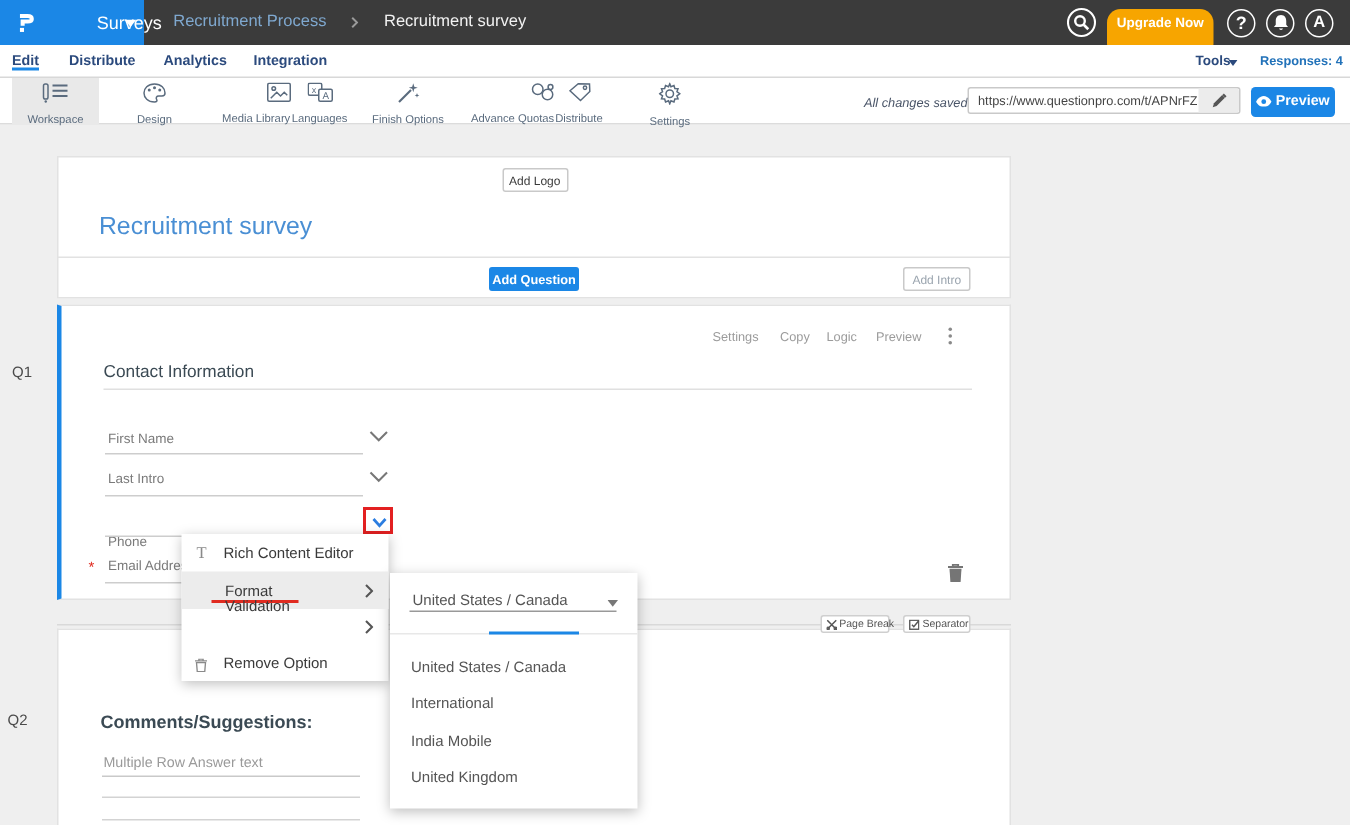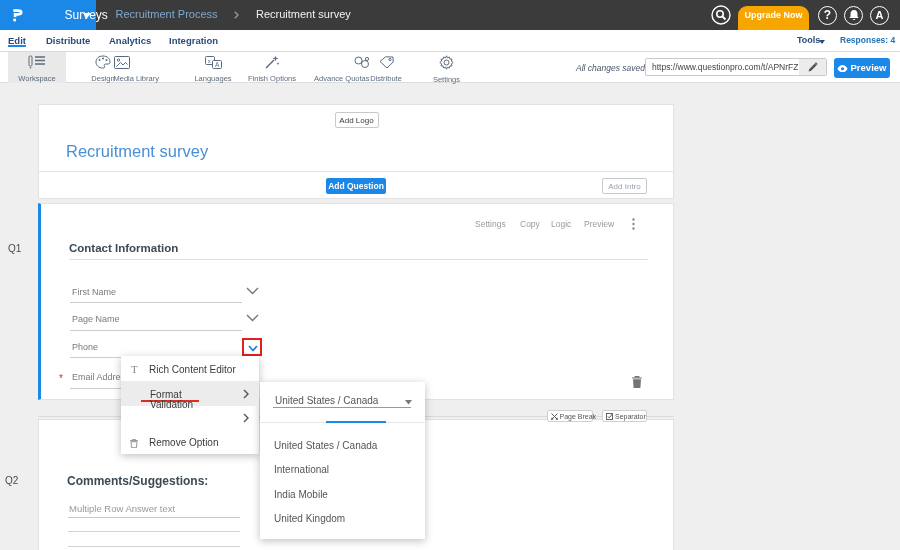--- a/index.html
+++ b/index.html
@@ -61,21 +61,21 @@
         <rect x="1" y="1" width="3" height="10" rx="1.2" stroke="#5a6b7e" fill="none"></rect>
         <circle cx="2.5" cy="12.7" r="0.8" fill="#5a6b7e"></circle>
         <path d="M7 2 L17 2 M7 5.5 L17 5.5 M7 9 L17 9" stroke="#5a6b7e" stroke-width="1.3" fill="none"></path>
       </svg></div><div style="font-size:7.5px;color:#5a6b7e;margin-top:1px;white-space:nowrap;">Workspace</div></div>
 <div class="abs" style="left:63px;top:55px;width:80px;text-align:center;"><div style="display:inline-block;"><svg width="16" height="14" viewBox="0 0 16 14">
         <path d="M8 1 C3.5 1 1 3.8 1 7 C1 10.2 3.5 13 8 13 C9.5 13 10 12.2 9.4 11.2 C8.8 10.2 9.3 9 10.8 9 L13 9 C14.3 9 15 8.2 15 7 C15 3.8 12.5 1 8 1 Z" stroke="#5a6b7e" fill="none"></path>
         <circle cx="4.5" cy="5" r="1" fill="#5a6b7e"></circle>
         <circle cx="8" cy="3.5" r="1" fill="#5a6b7e"></circle>
         <circle cx="11.5" cy="5" r="1" fill="#5a6b7e"></circle>
       </svg></div><div style="font-size:7.5px;color:#5a6b7e;margin-top:1px;white-space:nowrap;">Design</div></div>
-<div class="abs" style="left:113.5px;top:55px;width:80px;text-align:left;"><div style="display:inline-block;"><svg width="16" height="13" viewBox="0 0 16 13">
+<div class="abs" style="left:113.5px;top:55px;width:80px;text-align:right;"><div style="display:inline-block;"><svg width="16" height="13" viewBox="0 0 16 13">
         <rect x="0.5" y="0.5" width="15" height="12" rx="1" stroke="#5a6b7e" fill="none"></rect>
         <circle cx="4.5" cy="4" r="1.2" stroke="#5a6b7e" fill="none"></circle>
         <path d="M2.5 10.5 L6.5 6.5 L9 9 L11.5 6.5 L13.5 8.5" stroke="#5a6b7e" fill="none"></path>
       </svg></div><div style="font-size:7.5px;color:#5a6b7e;margin-top:1px;white-space:nowrap;">Media Library</div></div>
 <div class="abs" style="left:173px;top:55px;width:80px;text-align:center;"><div style="display:inline-block;"><svg width="17" height="13" viewBox="0 0 17 13">
         <rect x="0.5" y="0.5" width="9" height="8" rx="1" stroke="#5a6b7e" fill="none"></rect>
         <text x="2.8" y="6.8" font-size="6" fill="#5a6b7e" font-family="Liberation Sans">x</text>
         <rect x="7.5" y="4.5" width="9" height="8" rx="1" stroke="#5a6b7e" fill="#fff"></rect>
         <text x="10" y="11" font-size="6.5" fill="#5a6b7e" font-family="Liberation Sans">A</text>
       </svg></div><div style="font-size:7.5px;color:#5a6b7e;margin-top:1px;white-space:nowrap;">Languages</div></div>
@@ -123,34 +123,34 @@
 <div class="abs" style="left:8px;top:243px;color:#4a4a4a;font-size:10px;">Q1</div>
 <div class="abs" style="left:475px;top:219px;color:#9b9b9b;font-size:8.5px;">Settings</div>
 <div class="abs" style="left:520px;top:219px;color:#9b9b9b;font-size:8.5px;">Copy</div>
 <div class="abs" style="left:551px;top:219px;color:#9b9b9b;font-size:8.5px;">Logic</div>
 <div class="abs" style="left:584px;top:219px;color:#9b9b9b;font-size:8.5px;">Preview</div>
 <svg class="abs" style="left:632px;top:218px;" width="3" height="12" viewBox="0 0 3 12">
     <circle cx="1.5" cy="1.5" r="1.2" fill="#8a8a8a"></circle>
     <circle cx="1.5" cy="6" r="1.2" fill="#8a8a8a"></circle>
     <circle cx="1.5" cy="10.5" r="1.2" fill="#8a8a8a"></circle>
   </svg>
-<div class="abs" style="left:69px;top:242px;color:#3b4a54;font-size:11.5px;font-weight:bold;">Contact Information</div>
+<div class="abs" style="left:69px;top:242px;color:#3b4a54;font-size:11.5px;font-weight:normal;">Contact Information</div>
 <div class="abs" style="left:69px;top:259px;width:579px;height:1px;background:#e0e0e0;"></div>
 
 <div class="abs" style="left:72px;top:287px;color:#7a7a7a;font-size:9px;">First Name</div>
 <div class="abs" style="left:70px;top:302px;width:172px;height:1px;background:#cdcdcd;"></div>
 <svg class="abs" style="left:246px;top:287px;" width="13" height="8" viewBox="0 0 13 8">
     <path d="M1 1 L6.5 6.5 L12 1" stroke="#777" stroke-width="1.4" fill="none"></path>
   </svg>
-<div class="abs" style="left:72px;top:314px;color:#7a7a7a;font-size:9px;">Page Name</div>
+<div class="abs" style="left:72px;top:314px;color:#7a7a7a;font-size:9px;">Last Intro</div>
 <div class="abs" style="left:70px;top:330px;width:172px;height:1px;background:#cdcdcd;"></div>
 <svg class="abs" style="left:246px;top:314px;" width="13" height="8" viewBox="0 0 13 8">
     <path d="M1 1 L6.5 6.5 L12 1" stroke="#777" stroke-width="1.4" fill="none"></path>
   </svg>
-<div class="abs" style="left:72px;top:342px;color:#7a7a7a;font-size:9px;">Phone</div>
+<div class="abs" style="left:72px;top:356px;color:#7a7a7a;font-size:9px;">Phone</div>
 <div class="abs" style="left:70px;top:357px;width:172px;height:1px;background:#cdcdcd;"></div>
 <div class="abs" style="left:242px;top:338px;width:20px;height:18px;border:2.6px solid #e32021;background:#fff;"></div>
 <svg class="abs" style="left:247.5px;top:344.5px;" width="10" height="7" viewBox="0 0 10 7">
     <path d="M1 1 L5 5.5 L9 1" stroke="#2b7de0" stroke-width="1.8" fill="none"></path>
   </svg>
 <div class="abs" style="left:59px;top:373px;color:#e02b20;font-size:10px;">*</div>
 <div class="abs" style="left:72px;top:372px;color:#7a7a7a;font-size:9px;">Email Address</div>
 <div class="abs" style="left:70px;top:388px;width:172px;height:1px;background:#cdcdcd;"></div>
 
 <svg class="abs" style="left:632px;top:376px;" width="10" height="12" viewBox="0 0 10 12">

